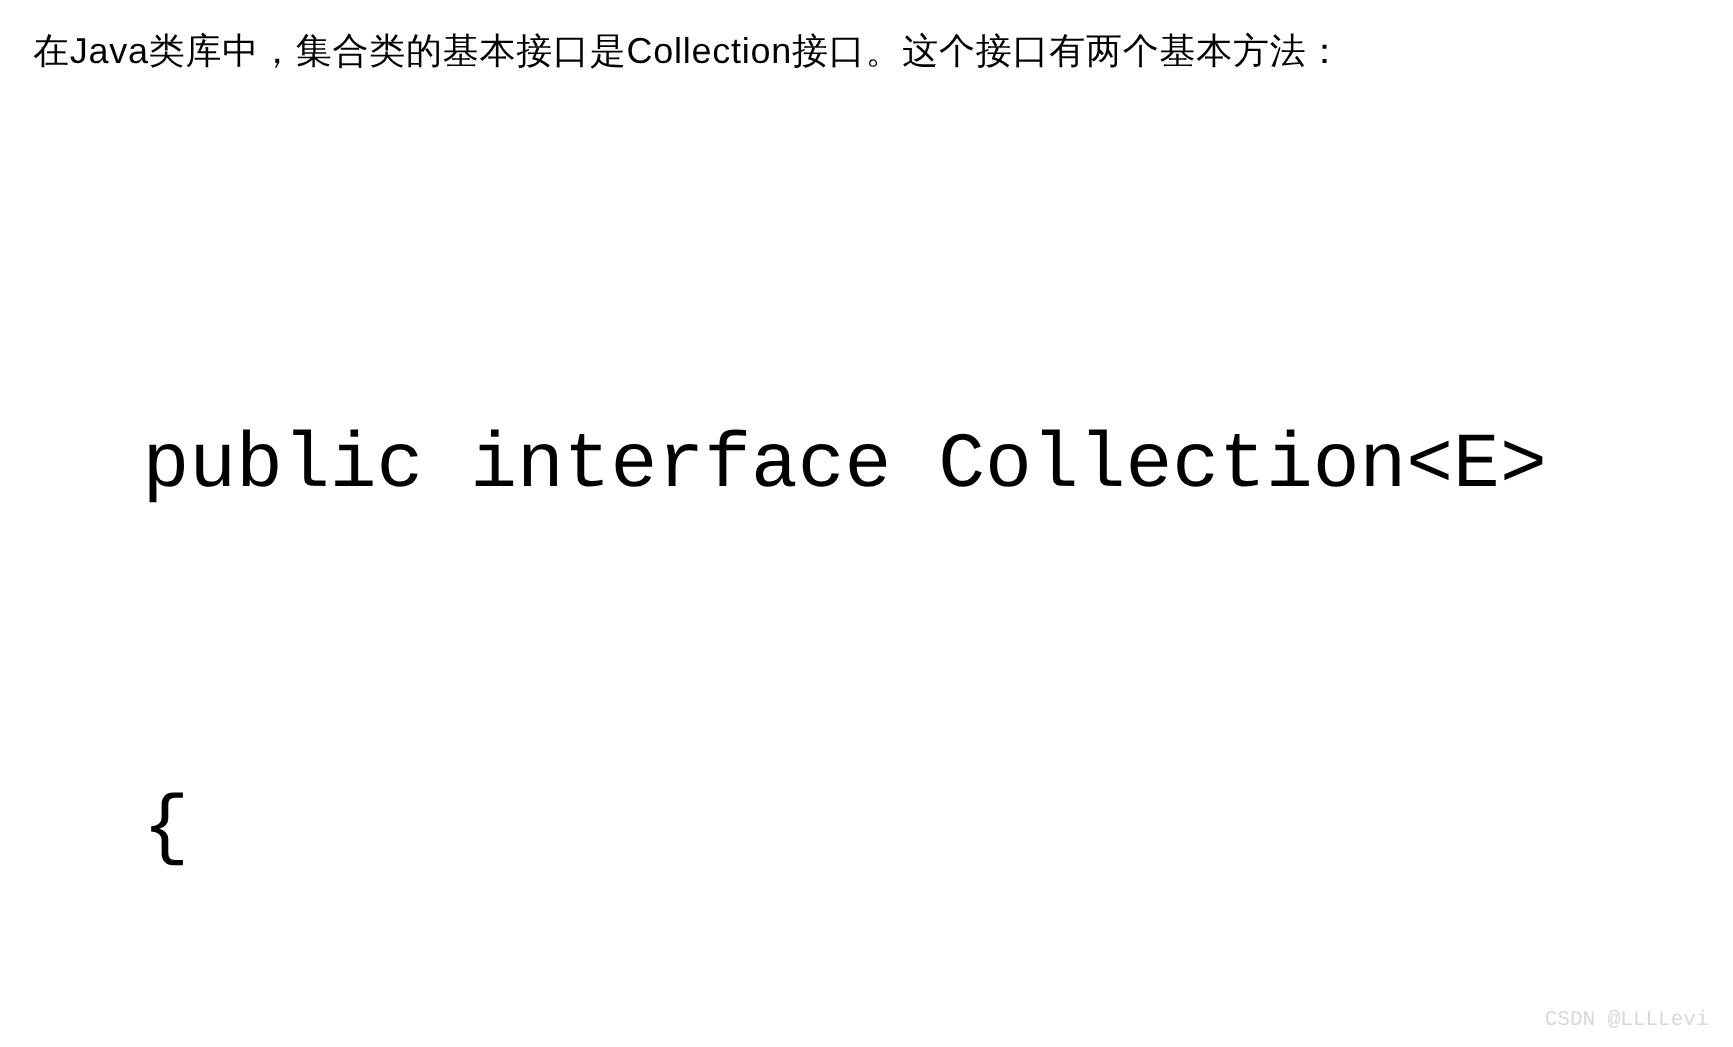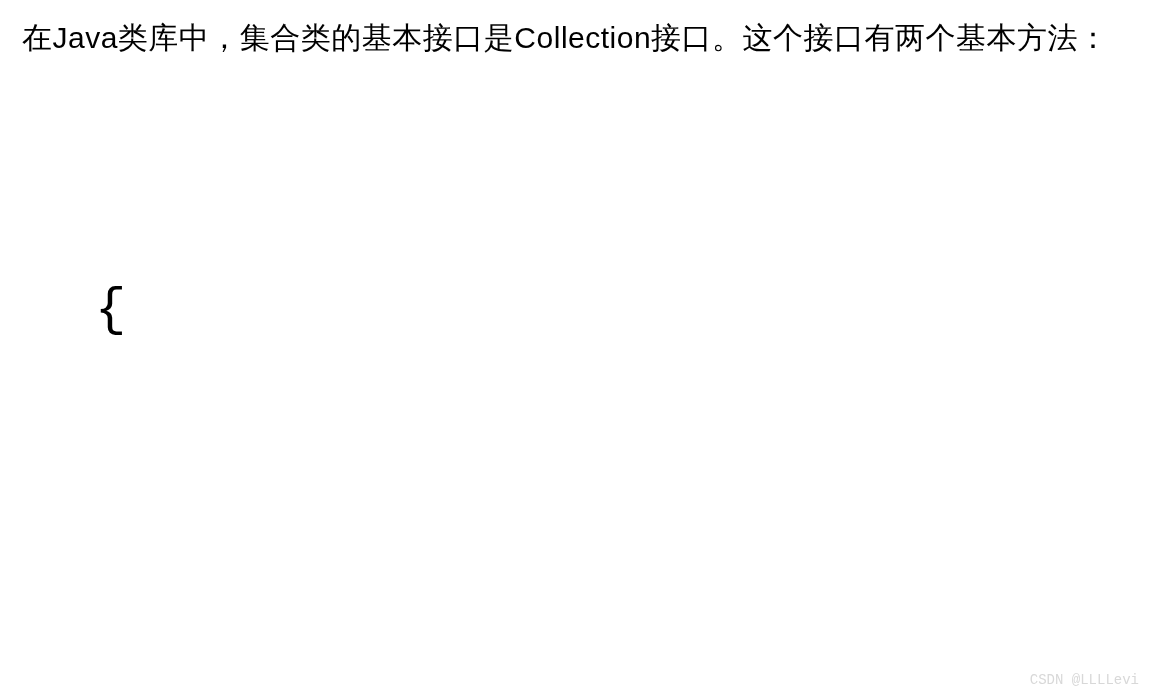--- a/index.html
+++ b/index.html
@@ -12,21 +12,21 @@
       height: 698px;
       background: #ffffff;
       font-family: Arial, "Microsoft YaHei", sans-serif;
       position: relative;
       overflow: hidden;
     }
     .intro-text {
       position: absolute;
       top: 18px;
       left: 22px;
-      font-size: 30px;
+      font-size: 24px;
       color: #000000;
       letter-spacing: 0.5px;
     }
     .code-block {
       position: absolute;
       top: 110px;
       left: 95px;
       font-family: "Courier New", Courier, monospace;
       font-size: 52px;
       color: #000000;
@@ -48,20 +48,21 @@
       color: #d8d8d8;
       font-family: Liberation Mono, monospace;
     }
   </style>
 </head>
 <body>
 
 <div class="intro-text">在Java类库中，集合类的基本接口是Collection接口。这个接口有两个基本方法：</div>
 
 <div class="code-block">
+  <span class="code-line-1">public interface Collection&lt;E&gt;</span>
   <span class="code-line-2">{</span>
   
   
   
   
 </div>
 
 <div class="watermark">CSDN @LLLLevi</div>
 
 </body></html>

